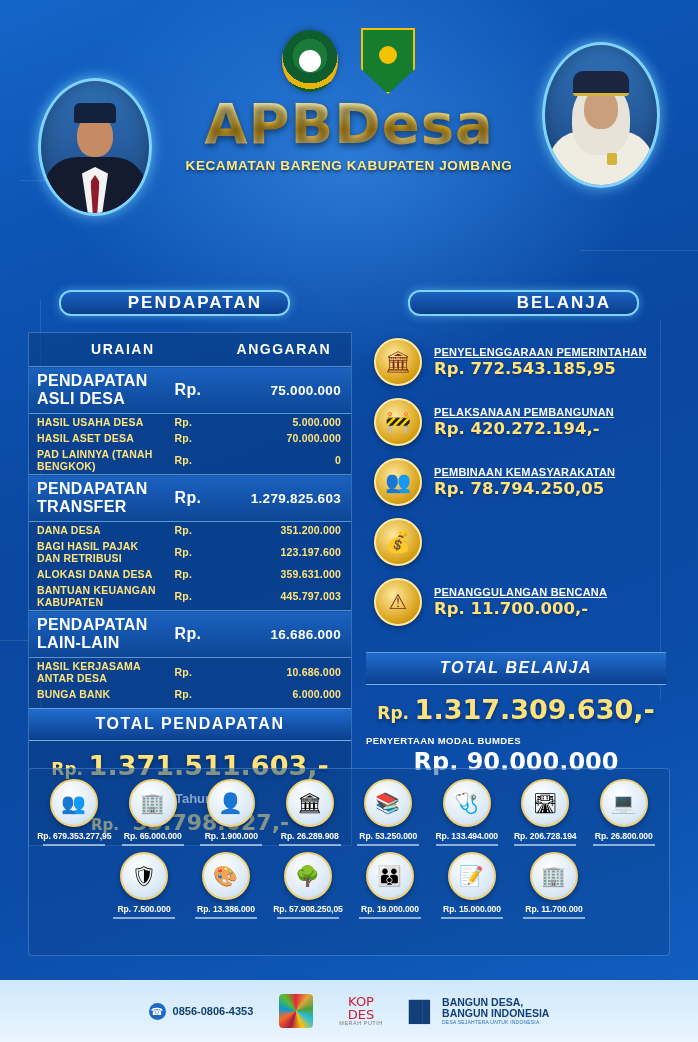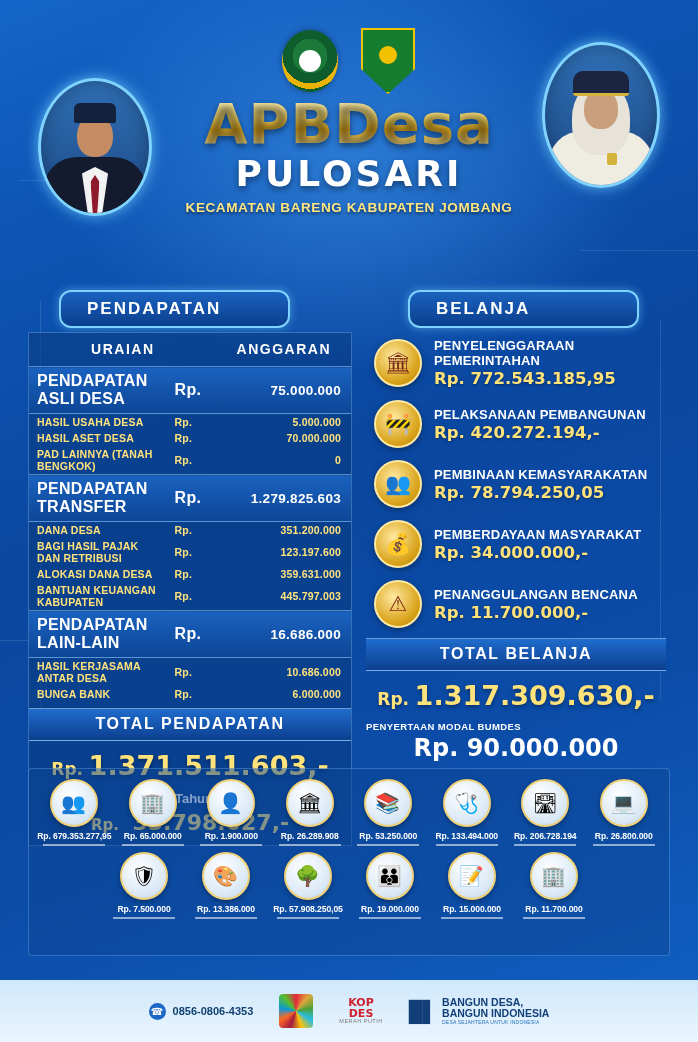--- a/index.html
+++ b/index.html
@@ -185,22 +185,22 @@
   
   .pills {
     position: absolute;
     top: 290px;
     left: 0; right: 0;
     display: flex;
   }
   .pill-col { flex: 1; display: flex; justify-content: center; }
   .pill {
     min-width: 175px;
-    text-align: left;
-    padding: 7px 26px;
+    text-align: right;
+    padding: 1px 26px;
     border-radius: 12px;
     border: 2px solid #7fd4ff;
     background: linear-gradient(180deg, #1a62bf, #0b3f8e);
     color: #ffffff;
     font-size: 17px;
     font-weight: bold;
     letter-spacing: 2px;
     box-shadow: 0 0 10px rgba(120,210,255,0.5);
   }
 
@@ -304,24 +304,25 @@
     border: 2px solid #ffe9a0;
     box-shadow: 0 2px 6px rgba(0,0,0,0.35);
     flex: 0 0 auto;
     display: flex; align-items: center; justify-content: center;
     font-size: 21px;
     color: #7b2a15;
   }
   .bel-txt { flex: 1; }
   .bel-name {
     color: #ffffff;
-    font-size: 13px;
+    font-size: 11px;
     font-weight: bold;
     letter-spacing: 0.2px;
     margin-bottom: 1px;
+    text-decoration: underline;
   }
   .bel-val {
     color: #ffe27a;
     font-size: 16.5px;
     font-weight: bold;
     font-family: "DejaVu Sans", sans-serif;
     text-shadow: 0 1px 3px rgba(0,0,0,0.4);
   }
 
   .bmd-label {
@@ -401,21 +402,21 @@
     background: #1b69c4; color: #fff;
     font-size: 10px; display: flex; align-items: center; justify-content: center;
   }
   .f-phone .tx { color: #12406f; font-size: 11px; font-weight: bold; }
   .f-sdg {
     width: 34px; height: 34px;
     border-radius: 4px;
     background: conic-gradient(#e5243b, #dda63a, #4c9f38, #26bde2, #fcc30b, #a21942, #fd6925, #0a97d9, #56c02b, #e5243b);
   }
   .f-kopdes { text-align: center; line-height: 1.02; }
-  .f-kopdes .k1 { color: #d0202e; font-size: 11px; font-weight: bold; font-family: "DejaVu Sans", sans-serif; }
+  .f-kopdes .k1 { color: #d0202e; font-size: 13px; font-weight: normal; font-family: "DejaVu Sans", sans-serif; }
   .f-kopdes .k2 { color: #7a7a7a; font-size: 5.5px; letter-spacing: 0.5px; }
   .f-bangun { display: flex; align-items: center; gap: 5px; }
   .f-bangun .bars { color: #123f78; font-size: 20px; line-height: 1; }
   .f-bangun .t1 { color: #123f78; font-size: 10.5px; font-weight: bold; line-height: 1.05; }
   .f-bangun .t2 { color: #2a73bb; font-size: 5px; letter-spacing: 0.2px; }
 </style>
 </head>
 <body>
 
 <div class="poster">
@@ -450,21 +451,20 @@
     <div class="portrait right woman">
       <div class="p-uni"></div>
       <div class="p-hijab"></div>
       <div class="p-head"></div>
       <div class="p-hat"></div>
       <div class="p-badge"></div>
     </div>
 
     <div class="title-wrap">
       <div class="title-apbdesa">APBDesa</div>
-      <div class="title-desa">PULOSARI</div>
       <div class="title-kec">KECAMATAN BARENG KABUPATEN JOMBANG</div>
     </div>
   </div>
 
   <div class="pills">
     <div class="pill-col">
       <div class="pill">PENDAPATAN</div>
     </div>
     <div class="pill-col">
       <div class="pill">BELANJA</div>
@@ -582,35 +582,31 @@
       <div class="bel-item">
         <div class="bel-ico">👥</div>
         <div class="bel-txt">
           <div class="bel-name">PEMBINAAN KEMASYARAKATAN</div>
           <div class="bel-val">Rp.  78.794.250,05</div>
         </div>
       </div>
 
       <div class="bel-item">
         <div class="bel-ico">💰</div>
-        <div class="bel-txt">
-          <div class="bel-name">PEMBERDAYAAN MASYARAKAT</div>
-          <div class="bel-val">Rp.  34.000.000,-</div>
-        </div>
       </div>
 
       <div class="bel-item">
         <div class="bel-ico">⚠</div>
         <div class="bel-txt">
           <div class="bel-name">PENANGGULANGAN BENCANA</div>
           <div class="bel-val">Rp.  11.700.000,-</div>
         </div>
       </div>
 
-      <div class="total-band" style="margin-top:4px;">TOTAL BELANJA</div>
+      <div class="total-band" style="margin-top:20px;font-style:italic;">TOTAL BELANJA</div>
       <div class="total-amount">
         <span class="rp">Rp.</span>
         <span class="num">1.317.309.630,-</span>
       </div>
 
       <div class="bmd-label">PENYERTAAN MODAL BUMDES</div>
       <div class="bmd-amount">Rp. 90.000.000</div>
     </div>
   </div>
 

